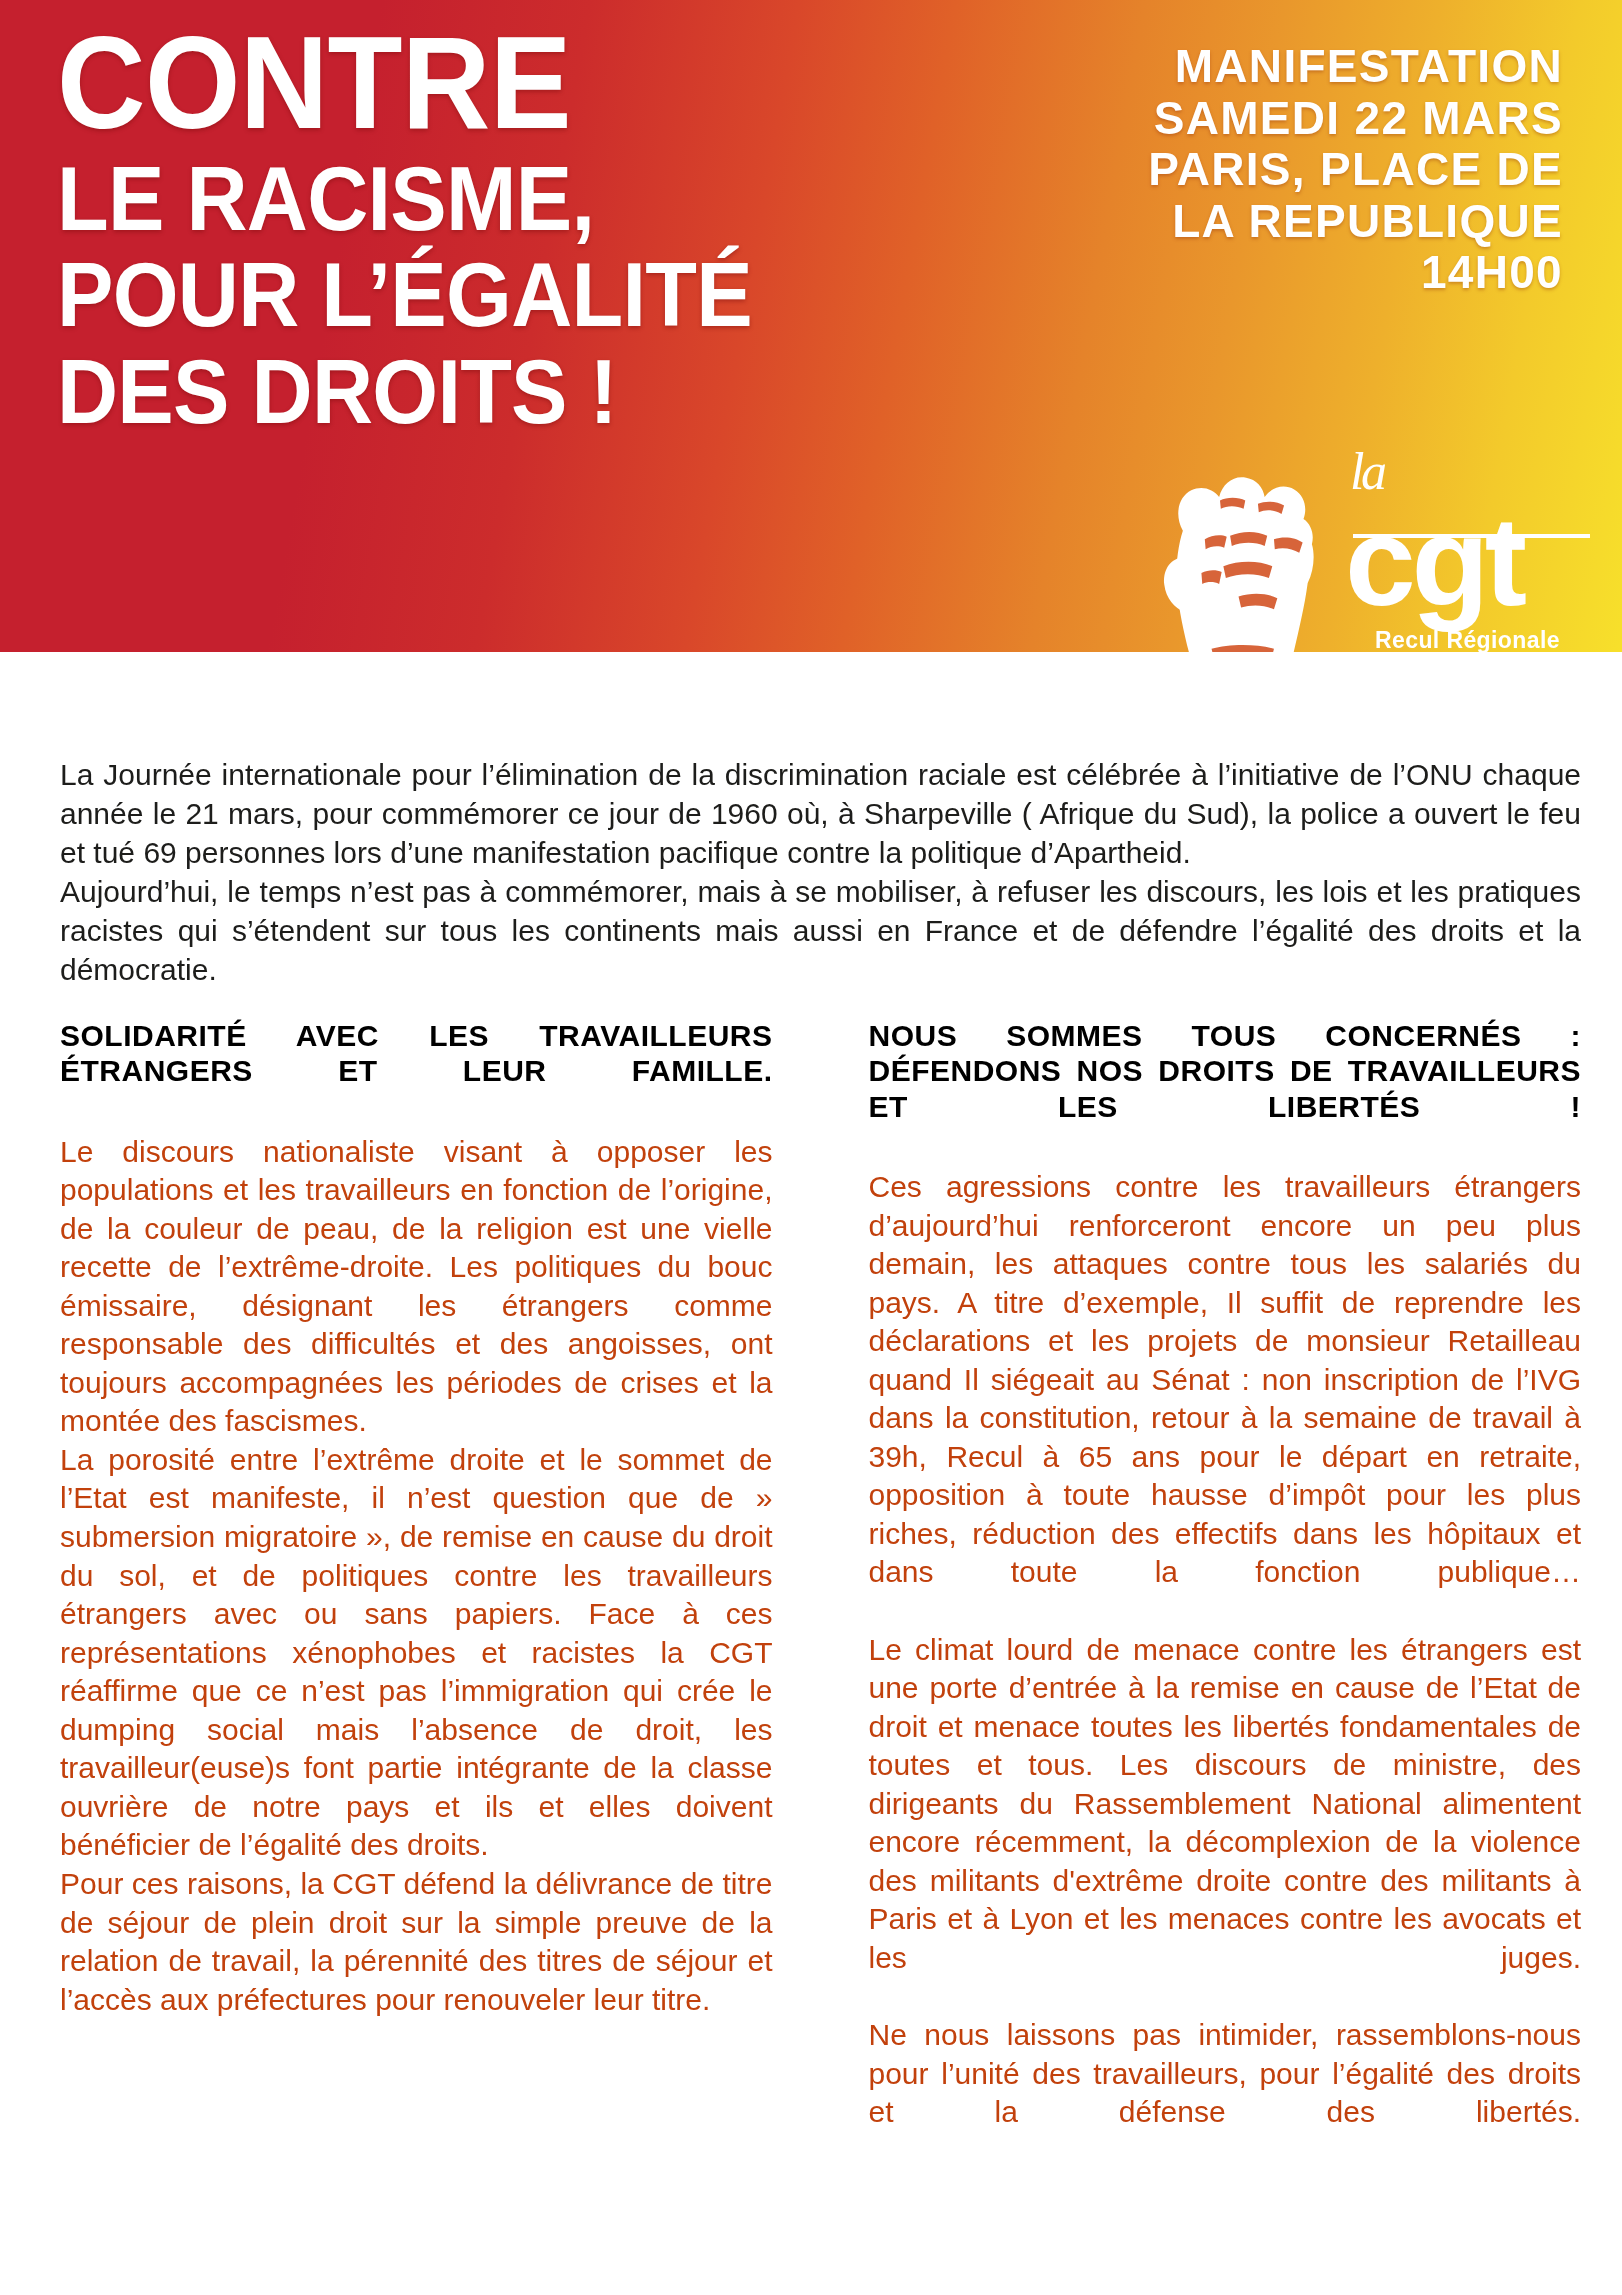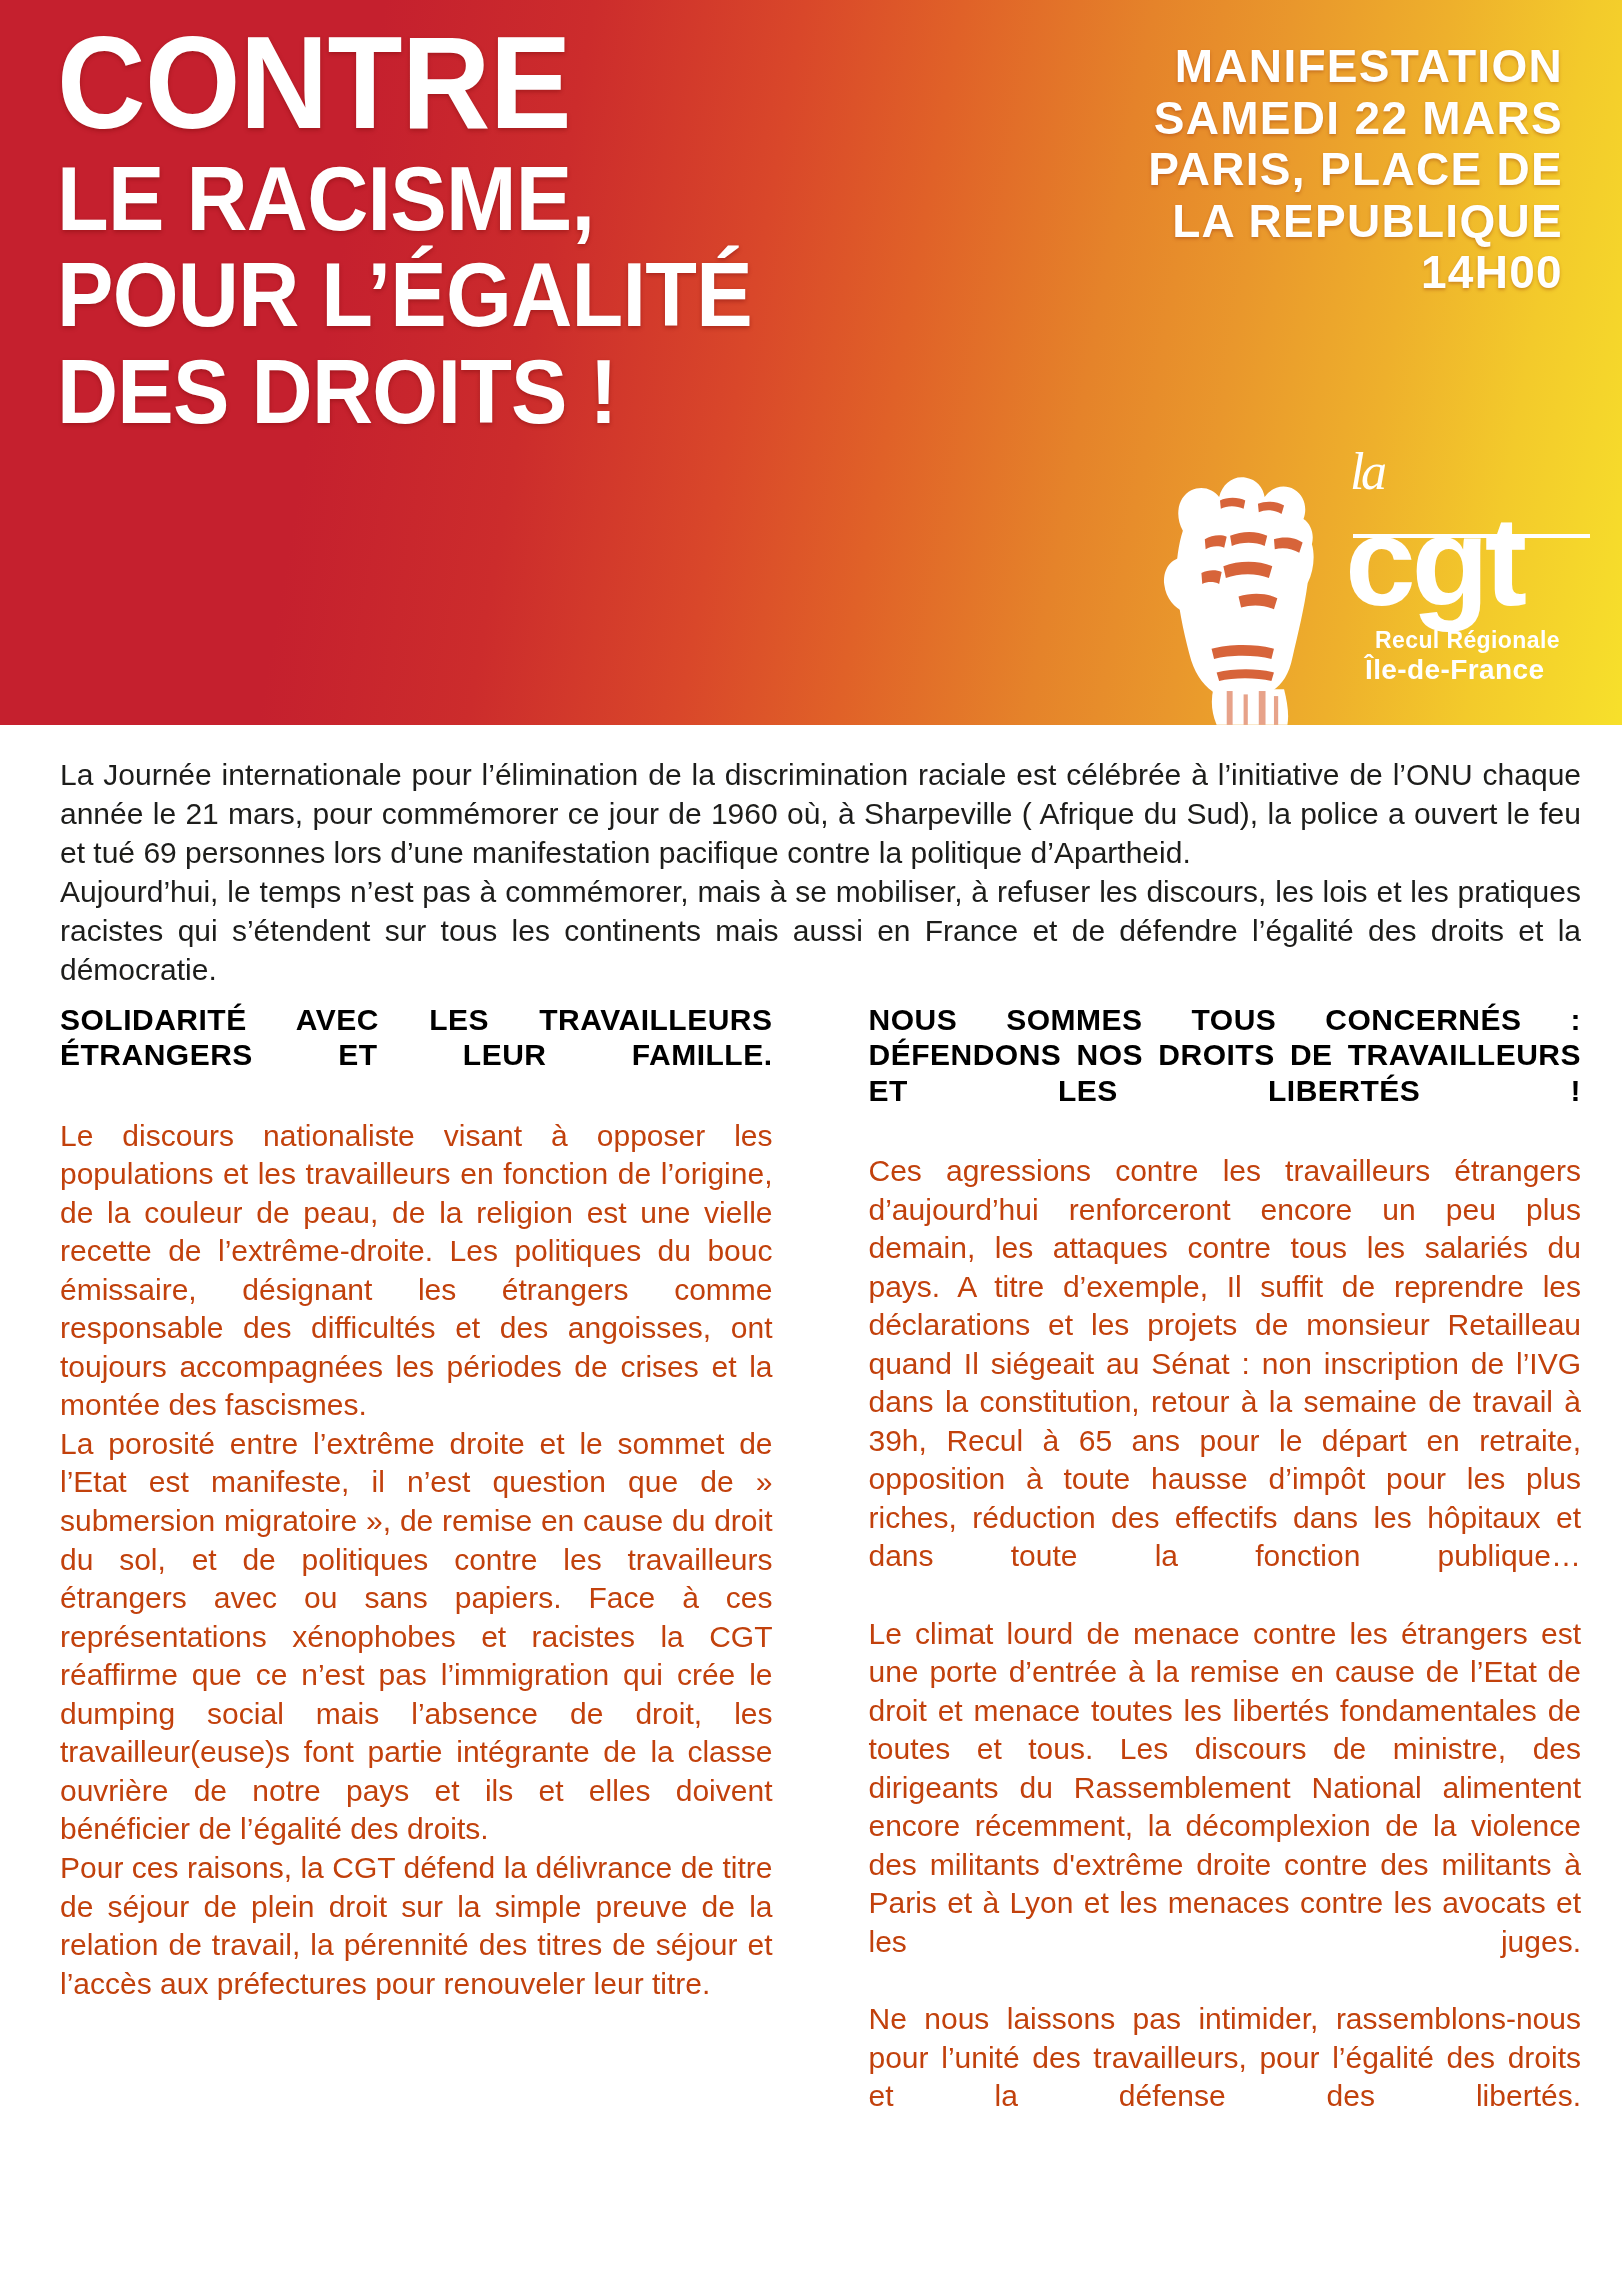--- a/index.html
+++ b/index.html
@@ -13,21 +13,21 @@
     font-family: "Liberation Sans", sans-serif;
     color: #231f20;
     overflow: hidden;
     position: relative;
   }
 
   
   .header {
     position: relative;
     width: 1622px;
-    height: 725px;
+    height: 652px;
     background: linear-gradient(100deg,
         #c5202e 0%,
         #c5202e 22%,
         #cc2c2c 34%,
         #d9472a 46%,
         #e06128 55%,
         #e5832a 66%,
         #e9972c 74%,
         #eeb02c 83%,
         #f3ca2b 91%,
@@ -164,21 +164,21 @@
     font-family: "Liberation Sans Narrow", "Liberation Sans", sans-serif;
     font-size: 30px;
     line-height: 1.30;
     text-align: justify;
     color: #1d1d1b;
   }
   .intro p { margin: 0; }
 
   .columns {
     display: flex;
-    margin: 13px 49px 0 52px;
+    margin: 29px 49px 0 52px;
     gap: 96px;
   }
   .col {
     flex: 1 1 0;
     min-width: 0;
   }
 
   .col h2 {
     margin: 0 0 8.4px 0;
     font-family: "Liberation Sans Narrow", "Liberation Sans", sans-serif;

